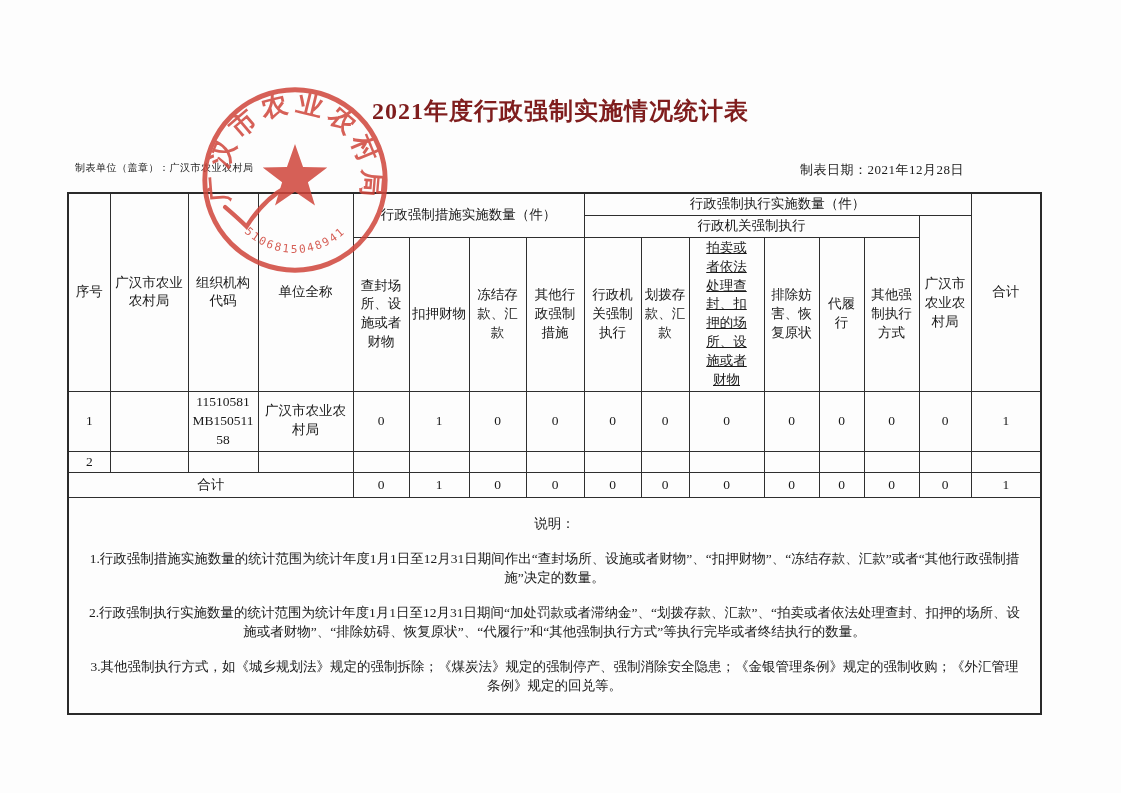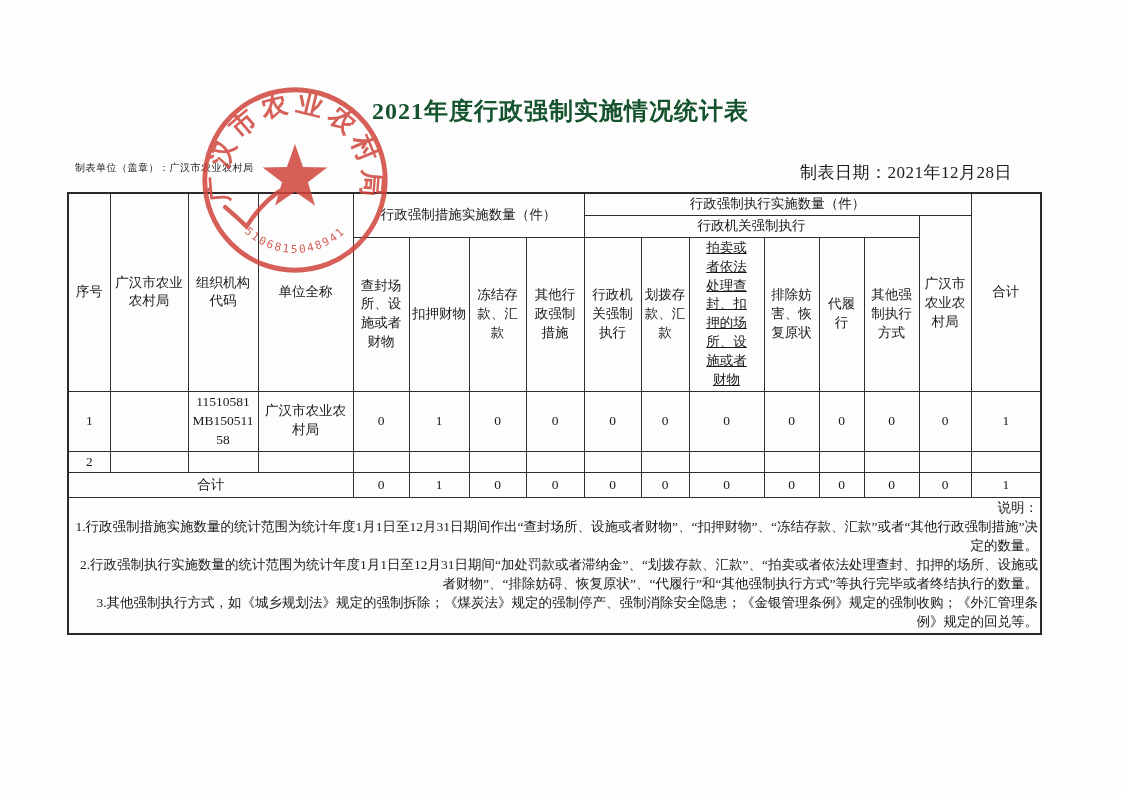--- a/index.html
+++ b/index.html
@@ -8,29 +8,29 @@
     width:1121px;height:793px;
     background:#fdfdfd;
     overflow:hidden;
     font-family:"Liberation Serif","DejaVu Serif",serif;
     color:#1c1c1c;
   }
   .title{
     position:absolute;top:95px;left:0;width:1121px;
     text-align:center;
     font-size:24px;font-weight:700;letter-spacing:1px;
-    color:#14532d;
+    color:#7f1d1d;
   }
   .meta-unit{
     position:absolute;left:75px;top:161px;
     font-size:10px;letter-spacing:0.5px;
   }
   .meta-date{
     position:absolute;left:800px;top:161px;
-    font-size:17px;letter-spacing:0.5px;
+    font-size:13px;letter-spacing:0.5px;
   }
   table.doc{
     position:absolute;left:67px;top:192px;width:973px;
     border-collapse:collapse;table-layout:fixed;
     border:2px solid #2a2a2a;
   }
   table.doc td{
     border:1px solid #2f2f2f;
     text-align:center;vertical-align:middle;
     font-size:13.5px;line-height:1.4;
@@ -39,21 +39,21 @@
     color:#1a1a1a;
   }
   tr.h1{height:18px;} tr.h2{height:21px;} tr.h3{height:141px;}
   tr.d1{height:55px;} tr.d2{height:18px;} tr.dt{height:25px;}
   td.notes-cell{
     text-align:left;vertical-align:top;
     font-size:15.5px;line-height:19.5px;
     padding:2px 6px 5px 6px;
     word-break:break-all;
   }
-  td.notes-cell p{margin:0;text-align:right;}
+  td.notes-cell p{margin:16px;}
   .val{font-size:14px;}
   .seal{
     position:absolute;left:198px;top:83px;width:194px;height:194px;
     pointer-events:none;opacity:0.85;
   }
 </style>
 </head>
 <body>
 
 <div class="page">

